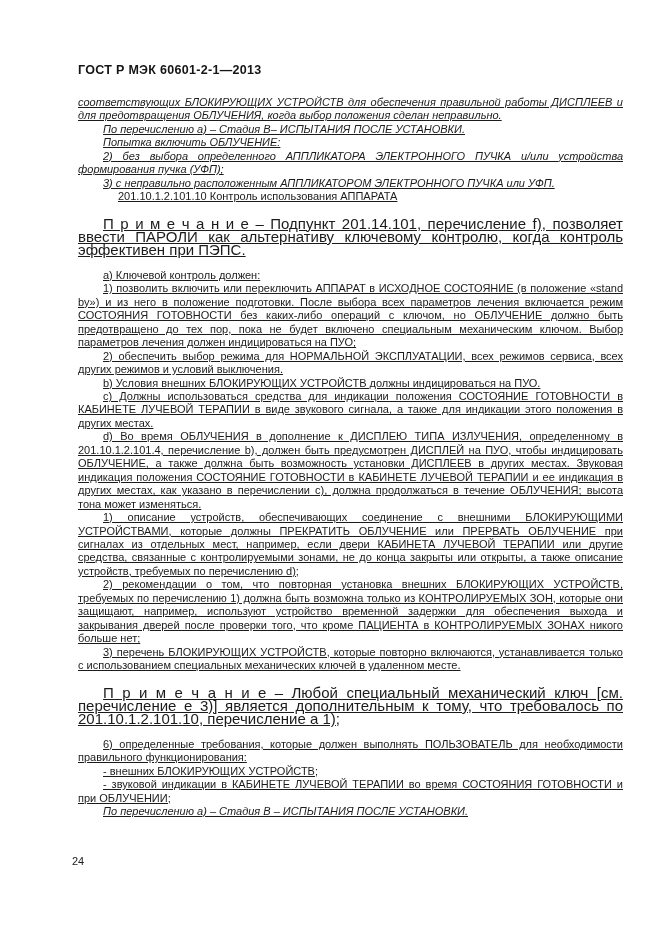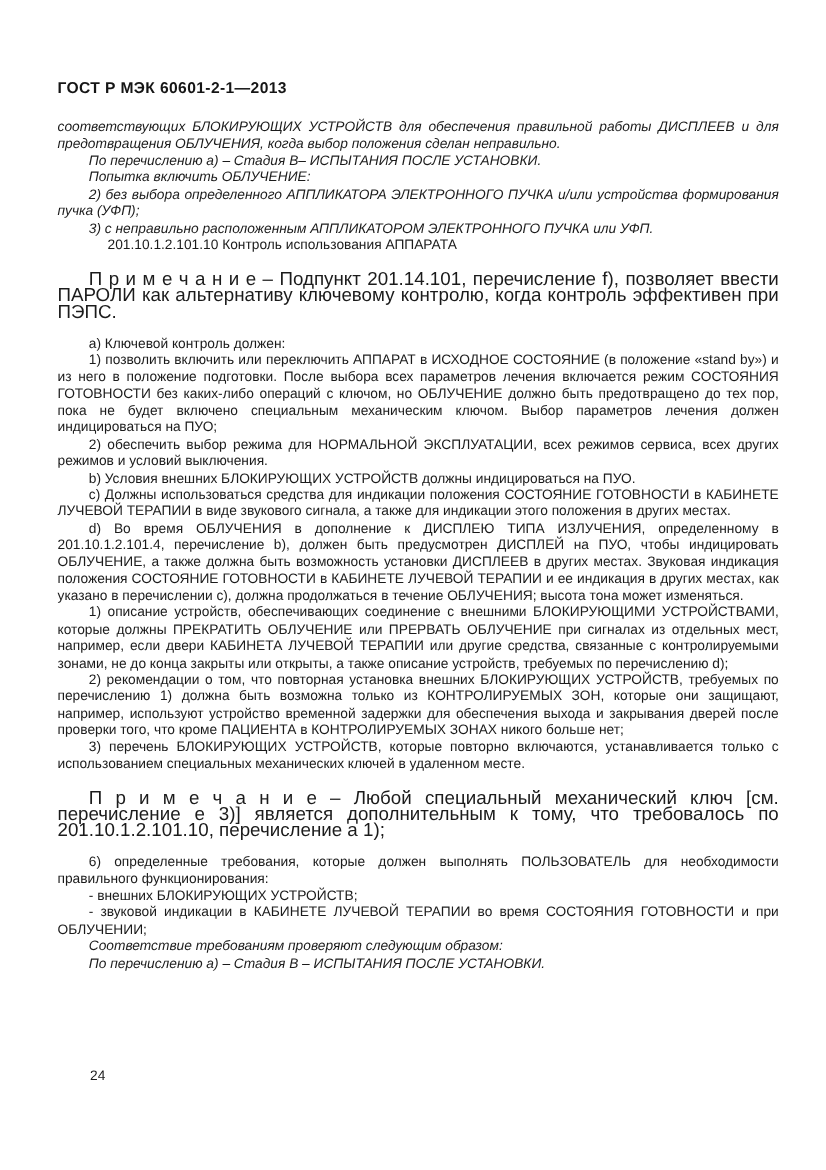--- a/index.html
+++ b/index.html
@@ -8,39 +8,40 @@
     background: #ffffff;
     font-family: "Liberation Sans", "DejaVu Sans", sans-serif;
     color: #1b1b1b;
     position: relative;
     overflow: hidden;
   }
   .page {
     position: absolute;
     inset: 0;
     box-sizing: border-box;
-    padding: 63px 38px 0 46px;
+    padding: 63px 38px 0 78px;
     background: #ffffff;
   }
   .doc-header {
     font-size: 12.5px;
     font-weight: bold;
     letter-spacing: 0.3px;
     margin: 0 0 19px 0;
     color: #151515;
   }
   .content {
     font-size: 11px;
     line-height: 13.45px;
     text-align: justify;
     color: #1b1b1b;
   }
   .content p {
     margin: 0;
     text-indent: 25px;
+    text-decoration: underline;
   }
   .content p.noind { text-indent: 0; }
   .content p.it { font-style: italic; }
   .content p.sub { text-indent: 40px; text-align: left; }
   .content p.note {
     font-size: 15px;
     line-height: 13.1px;
     margin: 13px 0 13px 0;
   }
   .page-number {
@@ -72,18 +73,17 @@
     <p>b) Условия внешних БЛОКИРУЮЩИХ УСТРОЙСТВ должны индицироваться на ПУО.</p>
     <p>c) Должны использоваться средства для индикации положения СОСТОЯНИЕ ГОТОВНОСТИ в КАБИНЕТЕ ЛУЧЕВОЙ ТЕРАПИИ в виде звукового сигнала, а также для индикации этого положения в других местах.</p>
     <p>d) Во время ОБЛУЧЕНИЯ в дополнение к ДИСПЛЕЮ ТИПА ИЗЛУЧЕНИЯ, определенному в 201.10.1.2.101.4, перечисление b), должен быть предусмотрен ДИСПЛЕЙ на ПУО, чтобы индицировать ОБЛУЧЕНИЕ, а также должна быть возможность установки ДИСПЛЕЕВ в других местах. Звуковая индикация положения СОСТОЯНИЕ ГОТОВНОСТИ в КАБИНЕТЕ ЛУЧЕВОЙ ТЕРАПИИ и ее индикация в других местах, как указано в перечислении c), должна продолжаться в течение ОБЛУЧЕНИЯ; высота тона может изменяться.</p>
     <p>1) описание устройств, обеспечивающих соединение с внешними БЛОКИРУЮЩИМИ УСТРОЙСТВАМИ, которые должны ПРЕКРАТИТЬ ОБЛУЧЕНИЕ или ПРЕРВАТЬ ОБЛУЧЕНИЕ при сигналах из отдельных мест, например, если двери КАБИНЕТА ЛУЧЕВОЙ ТЕРАПИИ или другие средства, связанные с контролируемыми зонами, не до конца закрыты или открыты, а также описание устройств, требуемых по перечислению d);</p>
     <p>2) рекомендации о том, что повторная установка внешних БЛОКИРУЮЩИХ УСТРОЙСТВ, требуемых по перечислению 1) должна быть возможна только из КОНТРОЛИРУЕМЫХ ЗОН, которые они защищают, например, используют устройство временной задержки для обеспечения выхода и закрывания дверей после проверки того, что кроме ПАЦИЕНТА в КОНТРОЛИРУЕМЫХ ЗОНАХ никого больше нет;</p>
     <p>3) перечень БЛОКИРУЮЩИХ УСТРОЙСТВ, которые повторно включаются, устанавливается только с использованием специальных механических ключей в удаленном месте.</p>
     <p class="note">П р и м е ч а н и е  –  Любой специальный механический ключ [см. перечисление e 3)] является дополнительным к тому, что требовалось по 201.10.1.2.101.10, перечисление a 1);</p>
     <p>6) определенные требования, которые должен выполнять ПОЛЬЗОВАТЕЛЬ для необходимости правильного функционирования:</p>
     <p>- внешних БЛОКИРУЮЩИХ УСТРОЙСТВ;</p>
     <p>- звуковой индикации в КАБИНЕТЕ ЛУЧЕВОЙ ТЕРАПИИ во время СОСТОЯНИЯ ГОТОВНОСТИ и при ОБЛУЧЕНИИ;</p>
-    <p class="it">Соответствие требованиям проверяют следующим образом:</p>
     <p class="it">По перечислению a) – Стадия В – ИСПЫТАНИЯ ПОСЛЕ УСТАНОВКИ.</p>
   </div>
 
   <div class="page-number">24</div>
 </div>
 
 </body></html>

